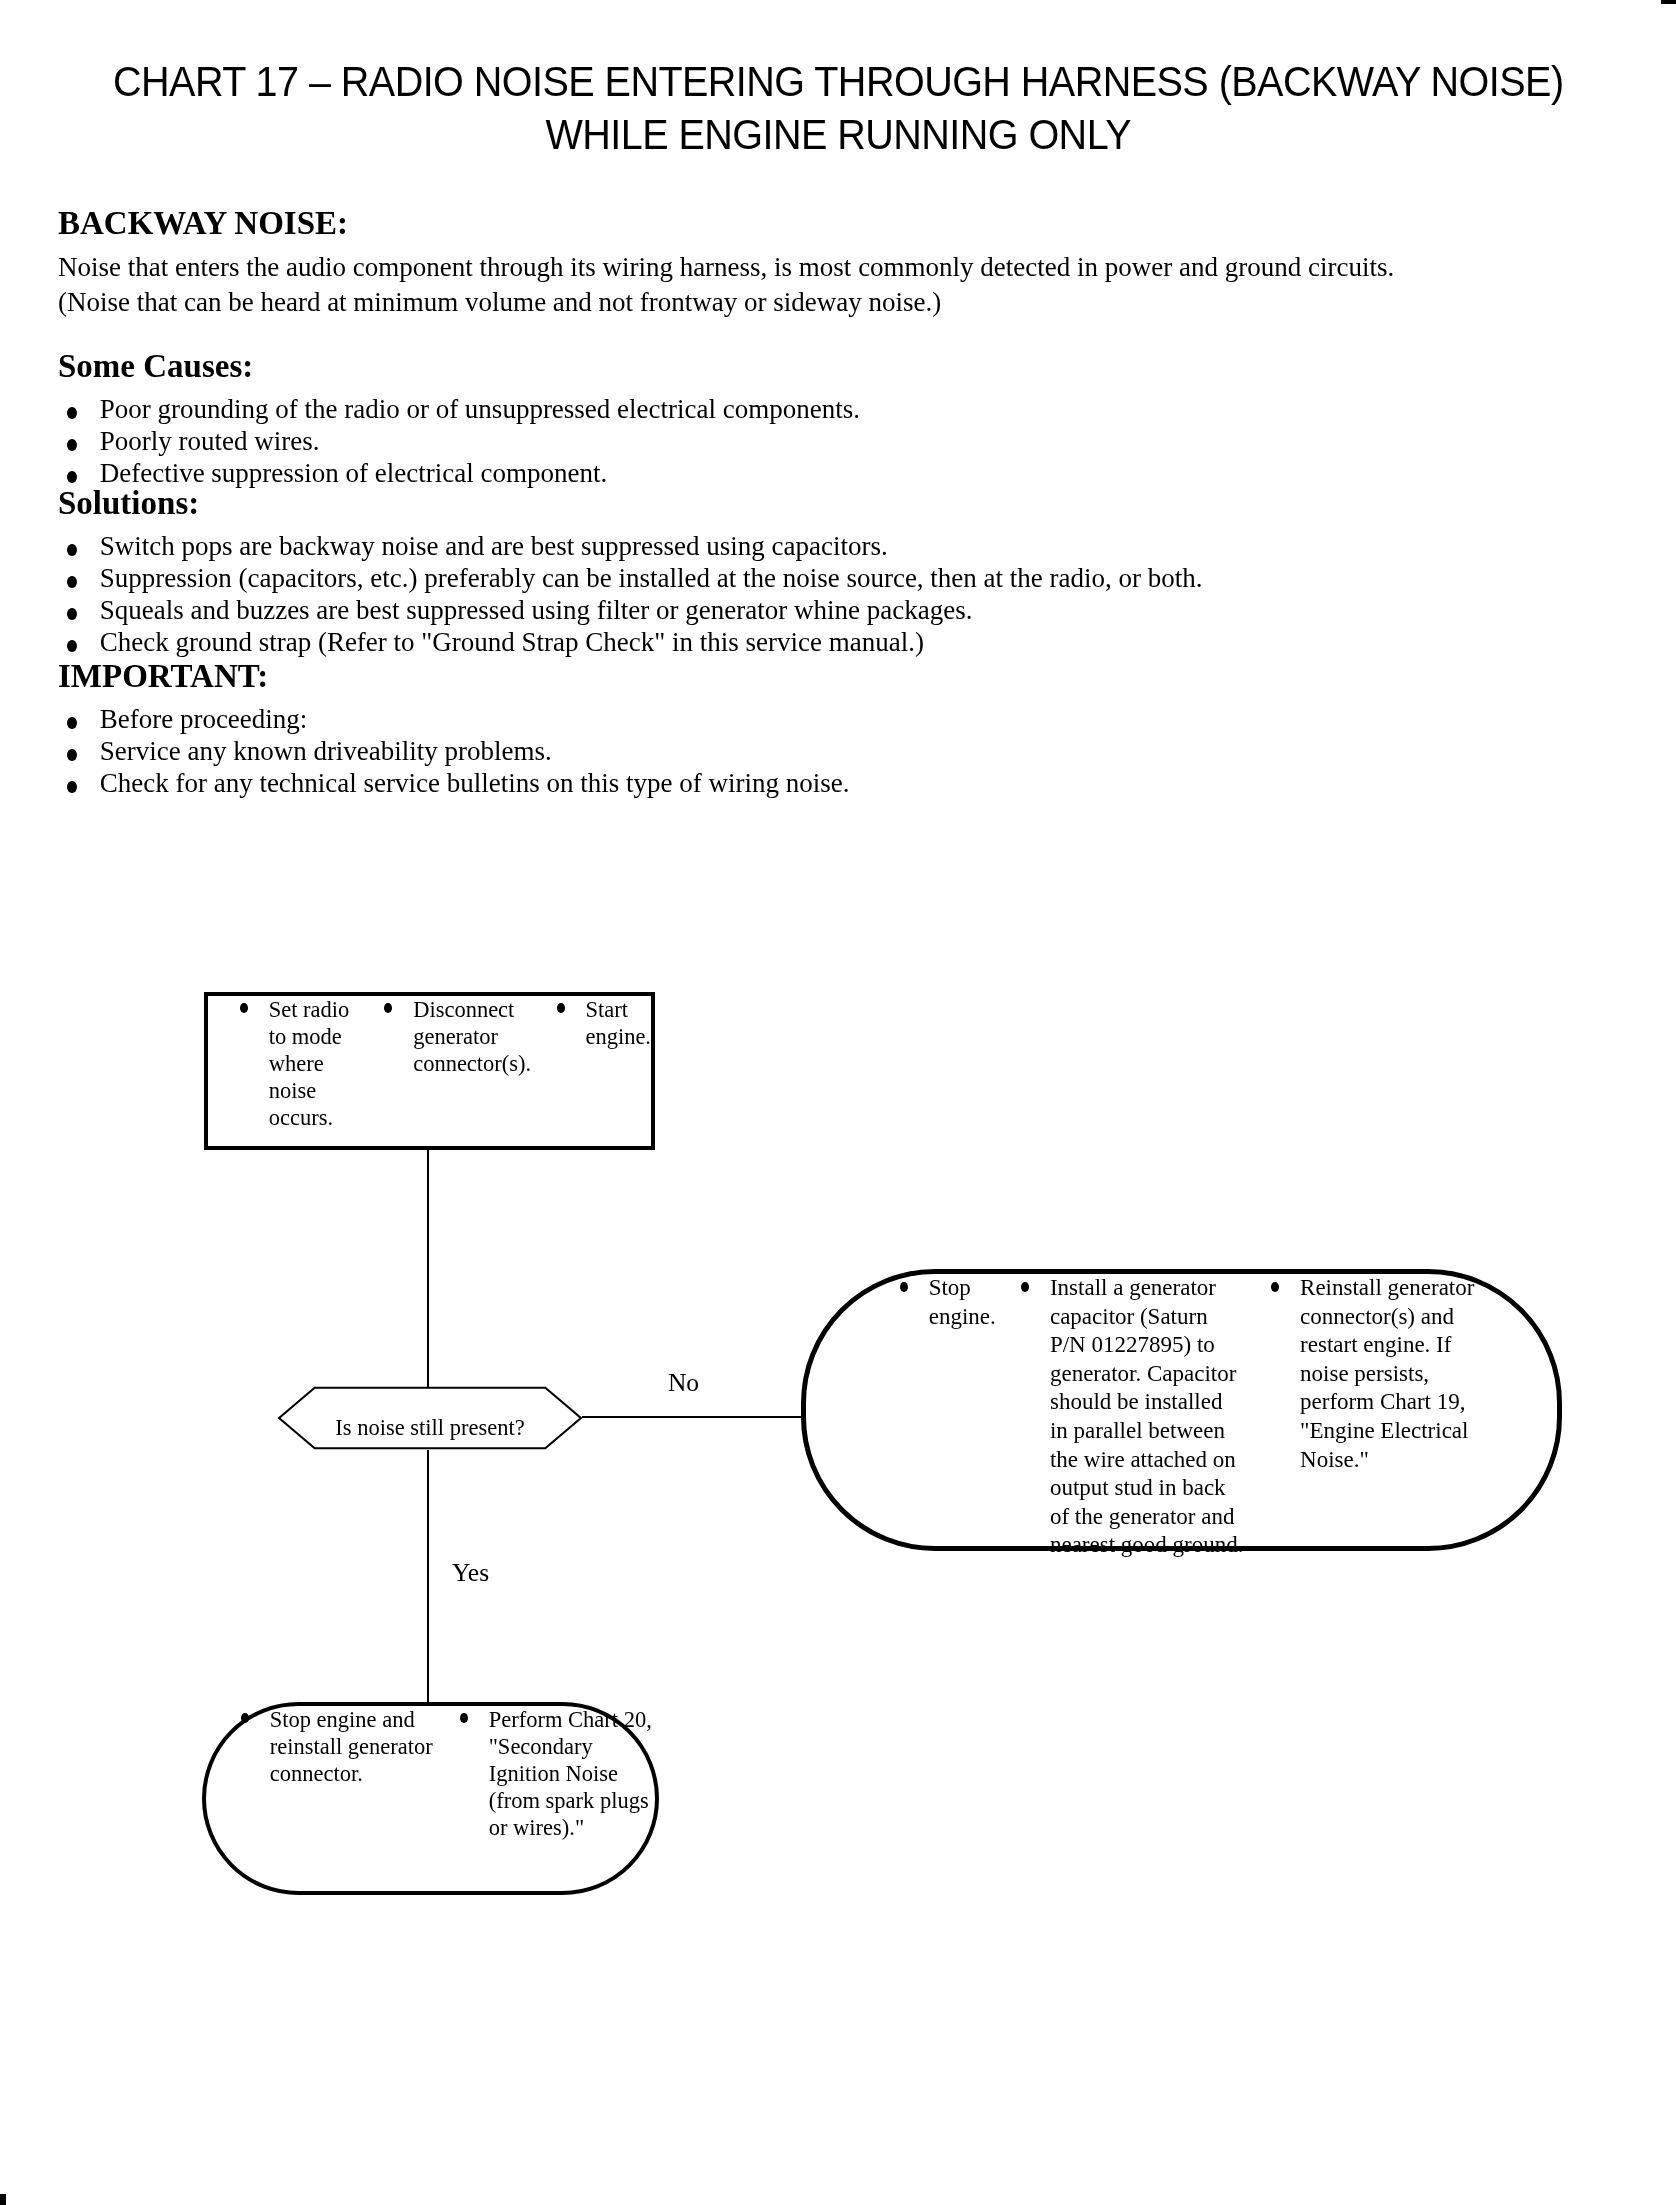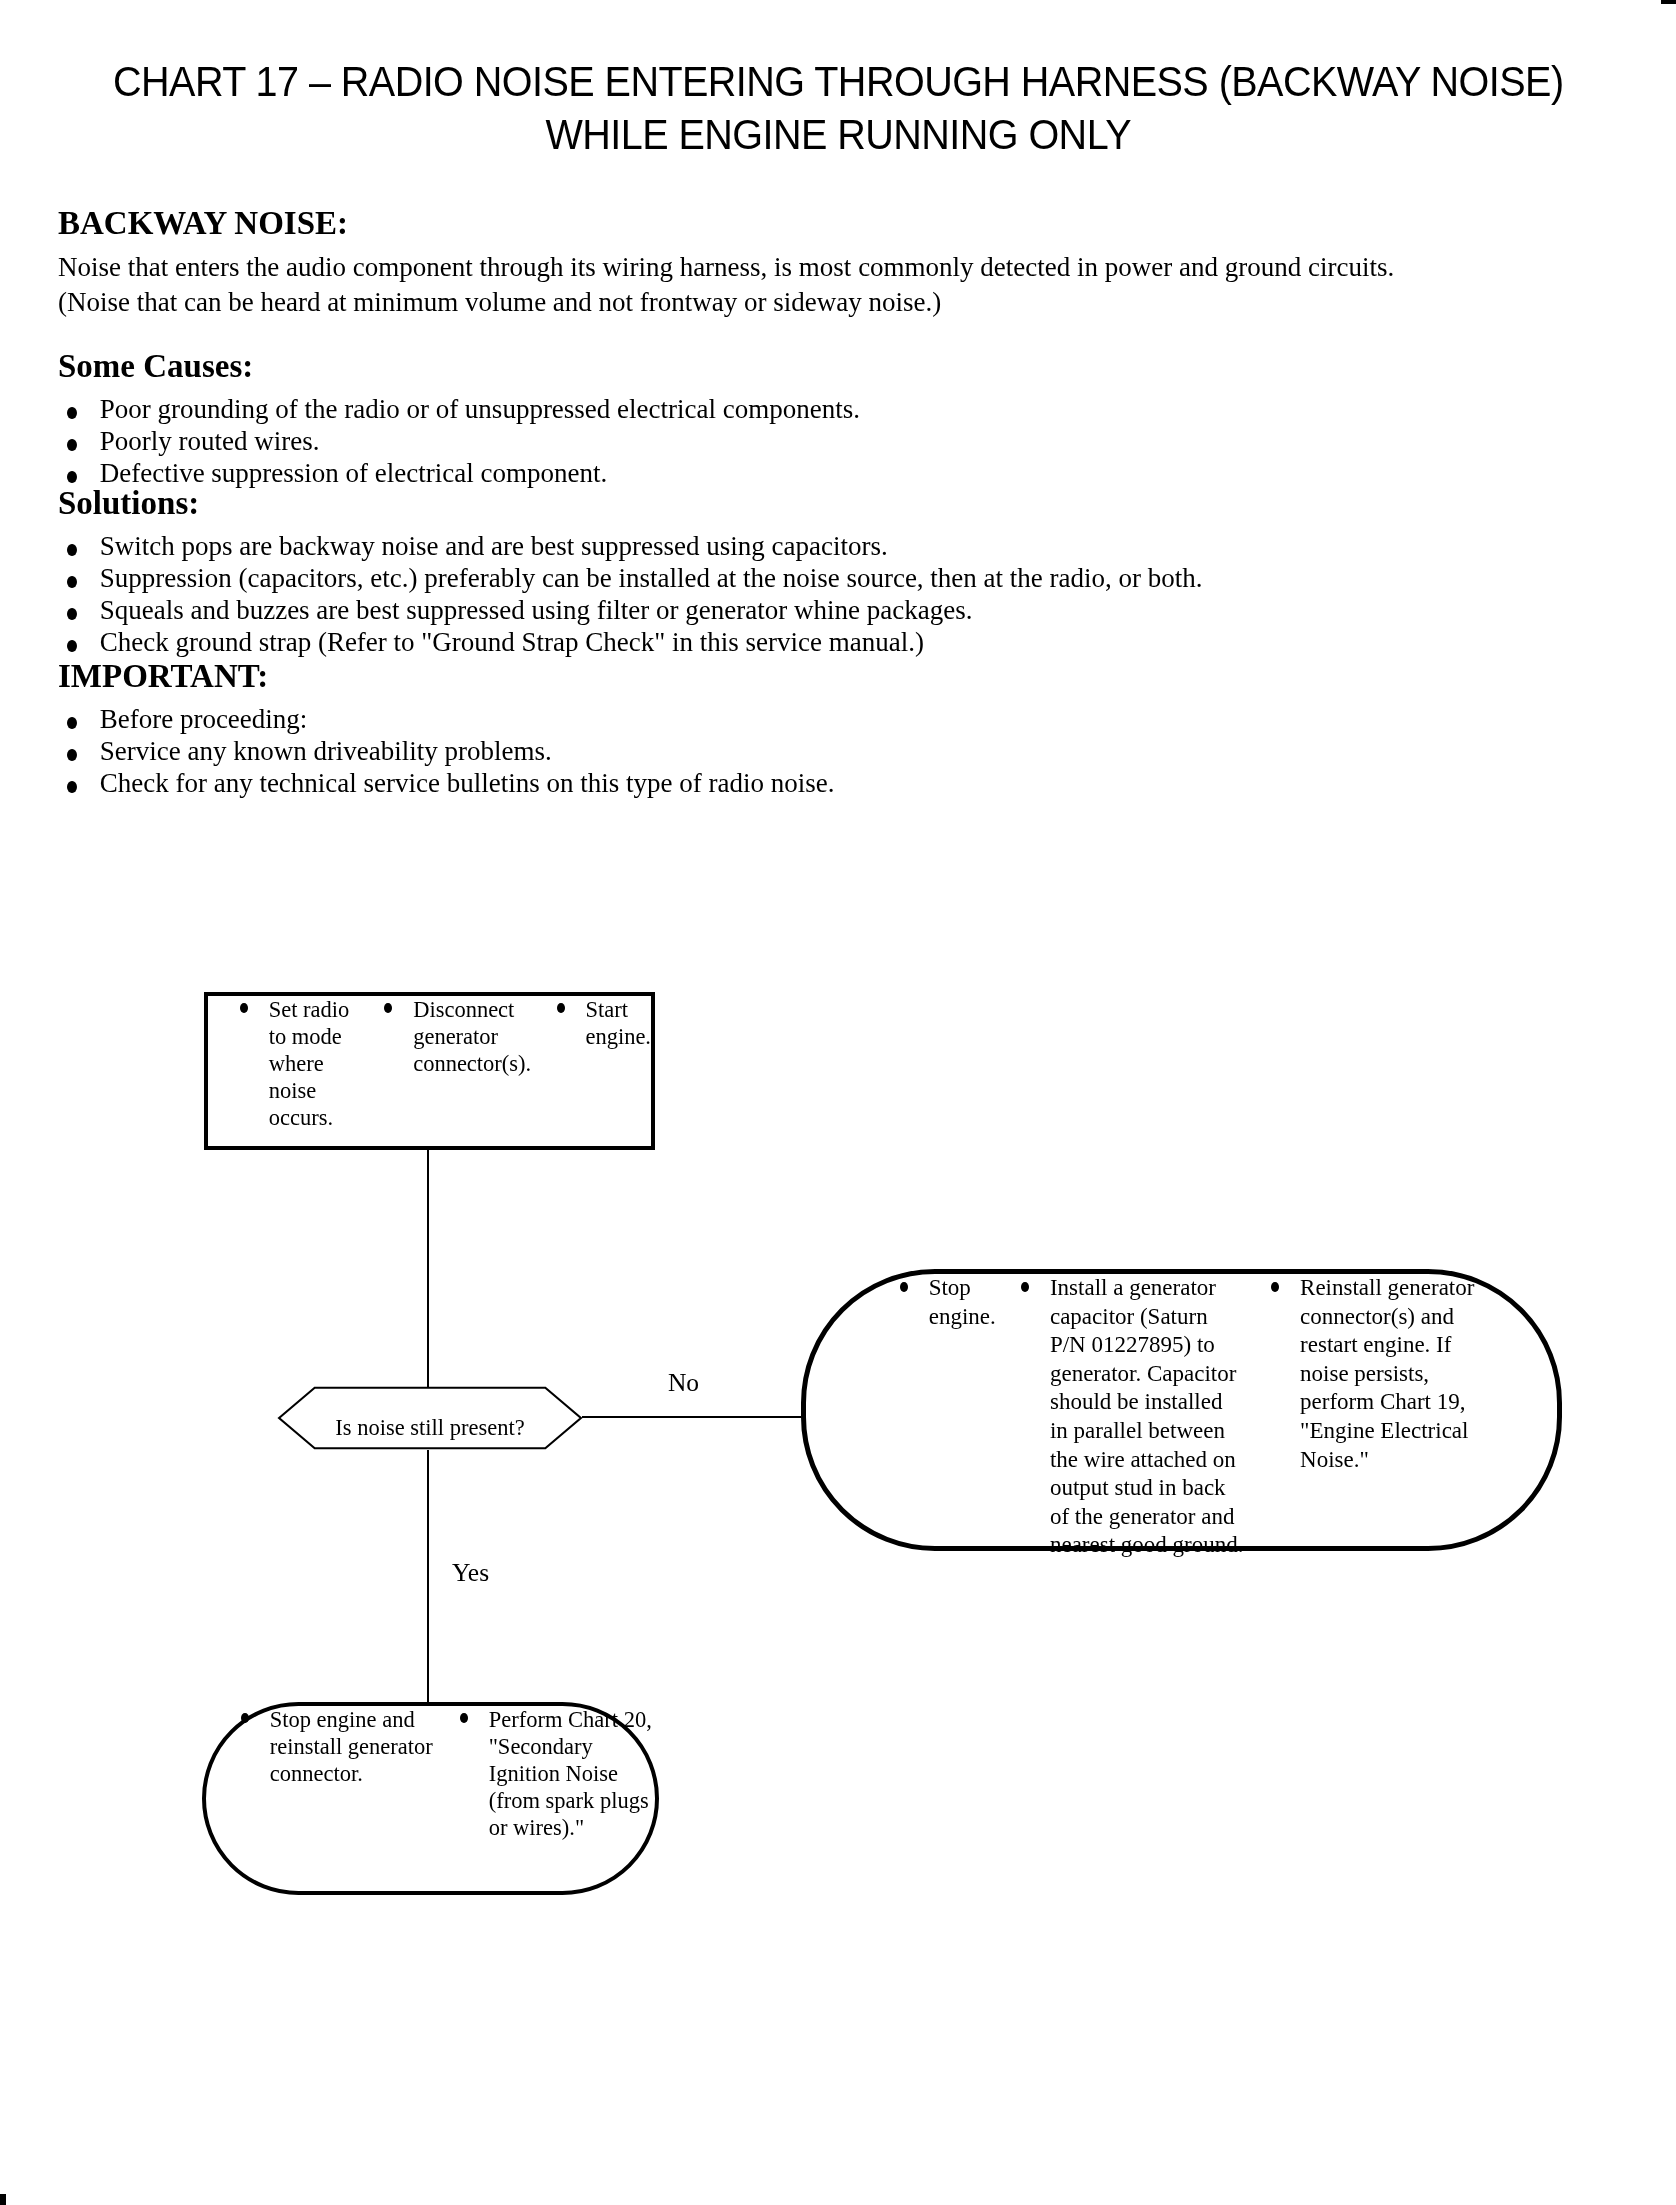--- a/index.html
+++ b/index.html
@@ -107,21 +107,21 @@
     <div class="brow">
       <span class="dot"></span>
       <span class="btxt">Before proceeding:</span>
     </div>
     <div class="brow">
       <span class="dot"></span>
       <span class="btxt">Service any known driveability problems.</span>
     </div>
     <div class="brow">
       <span class="dot"></span>
-      <span class="btxt">Check for any technical service bulletins on this type of radio noise.</span>
+      <span class="btxt">Check for any technical service bulletins on this type of wiring noise.</span>
     </div>
   </div>
 
   <div class="fc-box start-box">
     <div class="fc-row">
       <span class="fdot"></span>
       <span class="ftxt">Set radio to mode where noise occurs.</span>
     </div>
     <div class="fc-row">
       <span class="fdot"></span>

